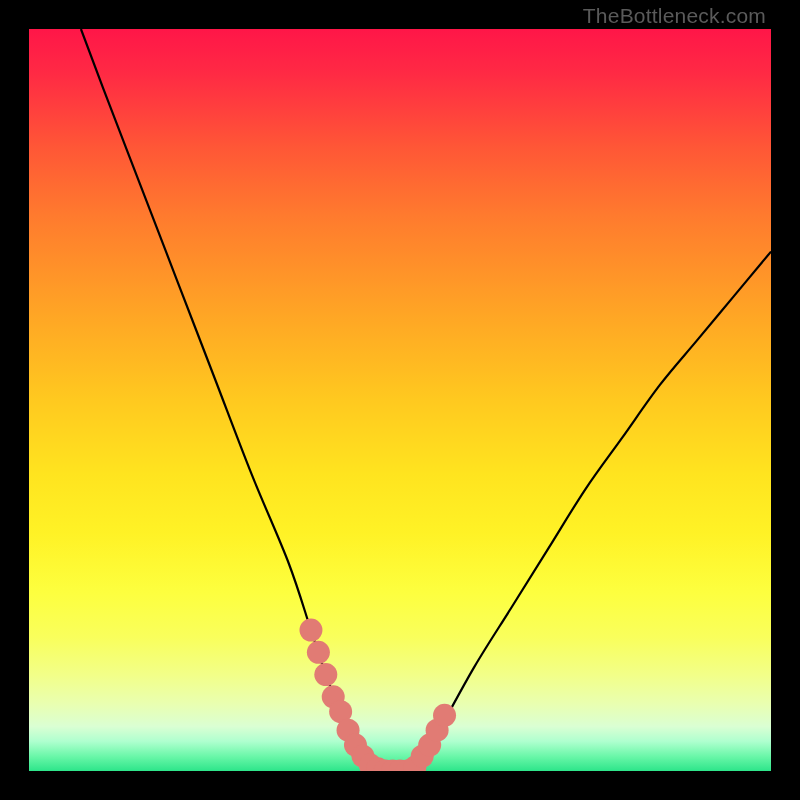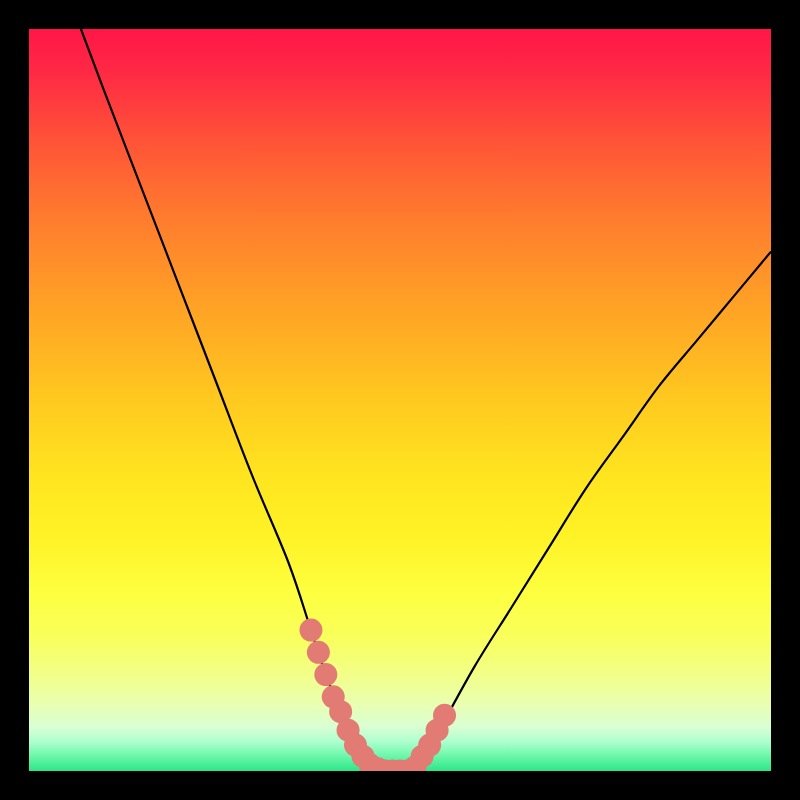--- a/index.html
+++ b/index.html
@@ -77,20 +77,21 @@
     top: 0;
     width: 742px;
     height: 742px;
     z-index: 3;
   }
 </style>
 </head>
 <body>
 
 <div class="frame">
+  <div class="watermark">TheBottleneck.com</div>
 
   <div class="plot">
     <div class="gradient-bg"></div>
 
     <svg class="curve" viewBox="0 0 742 742" preserveAspectRatio="none">
       <path id="curve-path" d="M 51.940000000000005,0 C 55.650000000000006,9.893333333333336 64.30666666666667,33.39000000000003 74.2,59.360000000000014 C 84.09333333333333,85.33 98.93333333333334,123.6666666666666 111.3,155.81999999999994 C 123.66666666666666,187.97333333333327 136.03333333333333,220.12666666666664 148.4,252.27999999999997 C 160.76666666666668,284.4333333333333 173.13333333333333,316.5866666666666 185.5,348.73999999999995 C 197.86666666666667,380.8933333333333 210.23333333333332,414.2833333333333 222.6,445.2 C 234.96666666666667,476.1166666666667 249.80666666666667,508.27 259.7,534.24 C 269.5933333333333,560.21 275.77666666666664,582.47 281.96,601.02 C 288.1433333333333,619.5699999999999 291.85333333333335,631.9366666666666 296.8,645.54 C 301.74666666666667,659.1433333333333 306.6933333333333,671.51 311.64,682.64 C 316.58666666666664,693.77 321.53333333333336,703.6633333333334 326.48,712.32 C 331.4266666666667,720.9766666666667 336.37333333333333,729.6333333333334 341.32,734.58 C 346.26666666666665,739.5266666666666 351.2133333333333,740.7633333333333 356.15999999999997,742 C 361.1066666666666,743.2366666666667 366.05333333333334,742 371,742 C 375.94666666666666,742 379.6566666666667,748.1833333333334 385.84000000000003,742 C 392.02333333333337,735.8166666666666 398.2066666666667,722.2133333333334 408.1,704.9 C 417.99333333333334,687.5866666666666 432.8333333333333,659.1433333333333 445.2,638.12 C 457.56666666666666,617.0966666666667 469.93333333333334,598.5466666666666 482.3,578.76 C 494.6666666666667,558.9733333333334 507.0333333333333,539.1866666666666 519.4,519.4 C 531.7666666666667,499.61333333333334 544.1333333333333,478.59000000000003 556.5,460.04 C 568.8666666666667,441.49 581.2333333333333,425.4133333333333 593.6,408.09999999999997 C 605.9666666666667,390.78666666666663 618.3333333333333,372.2366666666666 630.6999999999999,356.15999999999997 C 643.0666666666666,340.0833333333333 655.4333333333334,326.48 667.8000000000001,311.64000000000004 C 680.1666666666667,296.80000000000007 692.5333333333333,281.96000000000004 704.9,267.12 C 717.2666666666667,252.28 735.8166666666666,230.02 742,222.60000000000002" fill="none" stroke="#000000" stroke-width="2.2"></path>
     </svg>
 
     <svg class="markers" viewBox="0 0 742 742" preserveAspectRatio="none">
       <g id="marker-group">

